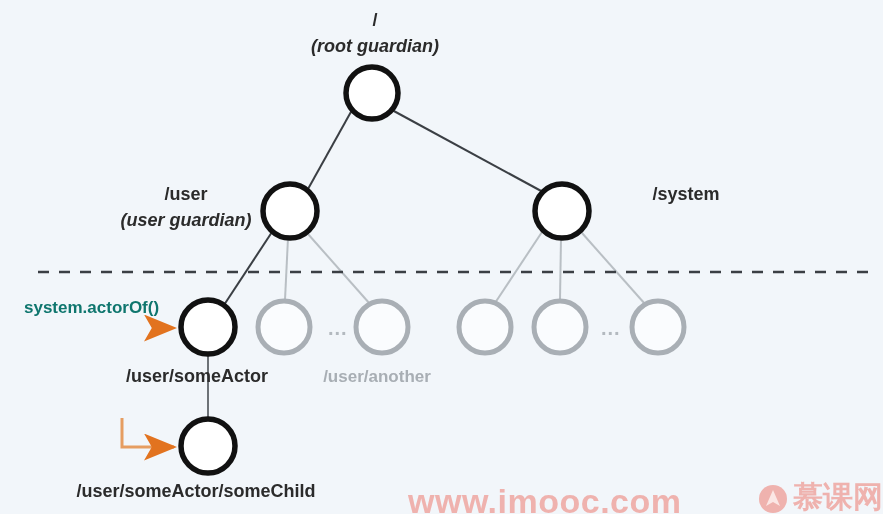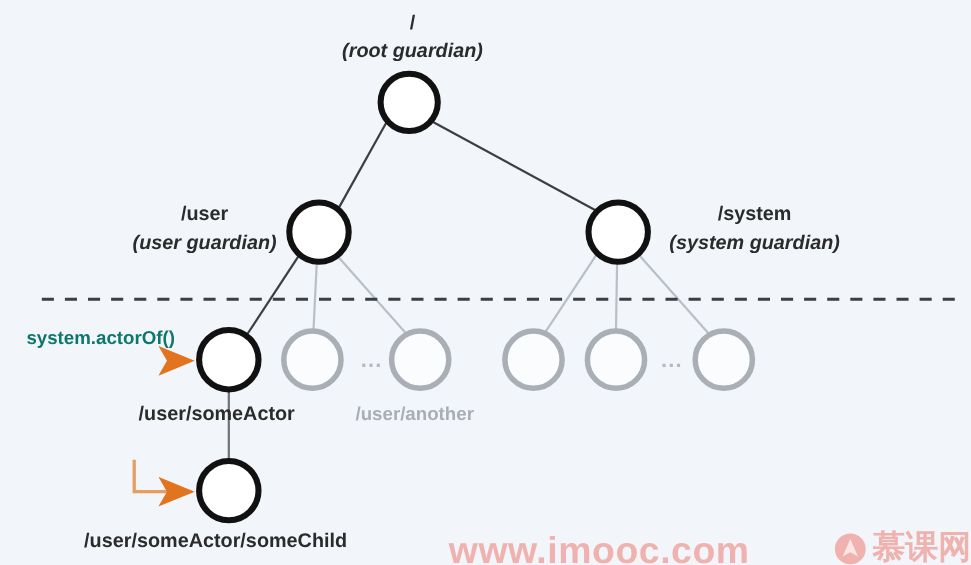--- a/index.html
+++ b/index.html
@@ -139,21 +139,20 @@
     </g>
   </svg>
 
   <div class="lbl lbl-path ctr" style="left:375px; top:10px;">/</div>
   <div class="lbl lbl-paren ctr" style="left:375px; top:36px;">(root guardian)</div>
 
   <div class="lbl lbl-path ctr" style="left:186px; top:184px;">/user</div>
   <div class="lbl lbl-paren ctr" style="left:186px; top:210px;">(user guardian)</div>
 
   <div class="lbl lbl-path ctr" style="left:686px; top:184px;">/system</div>
-  <div class="lbl lbl-paren ctr" style="left:686px; top:210px;">(system guardian)</div>
 
   <div class="lbl lbl-path ctr" style="left:197px; top:366px;">/user/someActor</div>
 
   <div class="lbl lbl-muted ctr" style="left:377px; top:367px;">/user/another</div>
 
 
   <div class="lbl lbl-path ctr" style="left:196px; top:481px;">/user/someActor/someChild</div>
 
   <div class="dots" style="left:328px; top:318px;">...</div>
   <div class="dots" style="left:601px; top:318px;">...</div>

